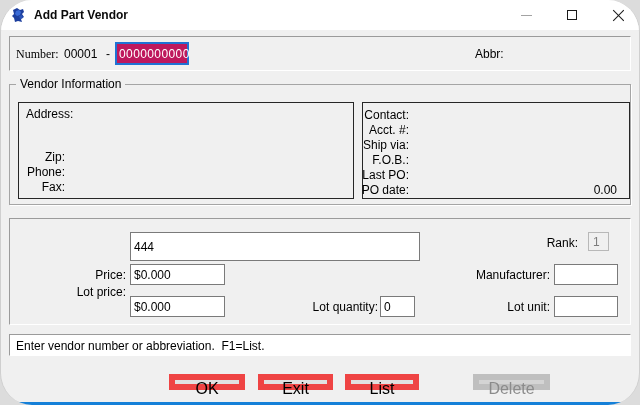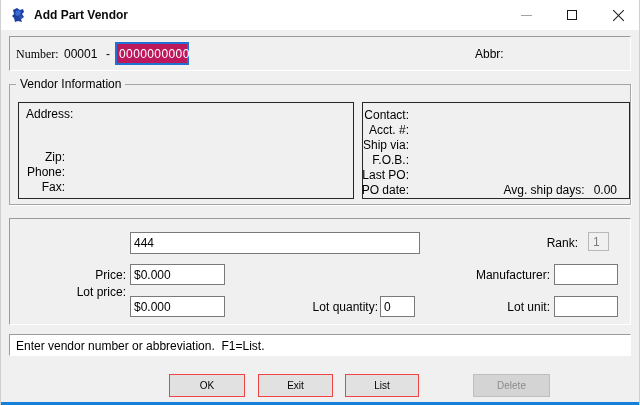--- a/index.html
+++ b/index.html
@@ -1,21 +1,21 @@
 <!DOCTYPE html>
 <html><head>
 <meta charset="utf-8">
 <style>
   * { margin:0; padding:0; box-sizing:border-box; }
   html,body { background:#dcdcdc; }
   body { font-family:"Liberation Sans", sans-serif; }
   .window {
     position:relative; width:640px; height:405px; background:#f0f0f0;
     font-size:12px; color:#000; overflow:hidden;
-    border-left:1px solid #cfcfcf; border-right:1px solid #cfcfcf;
+    border-left:1px solid #cfcfcf; border-right:1px solid #cfcfcf;border-radius:32px;
   }
   
   .titlebar { position:absolute; left:0; top:0; width:100%; height:30px; background:#ffffff; }
   .app-icon { position:absolute; left:10px; top:7px; width:16px; height:16px; }
   .title-text { position:absolute; left:33px; top:8px; font-size:12px; font-weight:bold; color:#0a0a0a; white-space:nowrap; }
   .capbtn { position:absolute; top:0; width:46px; height:30px; display:flex; align-items:center; justify-content:center; background:transparent; border:0; cursor:default; }
   .capbtn.min { left:502px; } .capbtn.max { left:548px; } .capbtn.close { left:594px; }
   .glyph-min { width:11px; height:1px; background:#a3a3a3; }
   .glyph-max { width:10px; height:10px; border:1px solid #1a1a1a; background:transparent; }
   .glyph-close { position:relative; width:13px; height:13px; }
@@ -53,22 +53,22 @@
     color:#7d7d7d; padding:2px 0 0 4px;
   }
   
   .statusbar {
     position:absolute; left:8px; top:334px; width:622px; height:22px; background:#ffffff;
     border:1px solid; border-color:#9b9b9b #ffffff #ffffff #9b9b9b;
   }
   .status-text { position:absolute; left:6px; top:4px; white-space:pre; }
   
   .btn {
-    position:absolute; top:374px; height:23px; background:#e1e1e1; border:1px solid #ef4444;
-    font-family:"Liberation Sans", sans-serif; font-size:10px; color:#000;
+    position:absolute; top:374px; height:16px; background:#e1e1e1; border:6px solid #ef4444;
+    font-family:"Liberation Sans", sans-serif; font-size:16px; color:#000;
     text-align:center; padding:0; cursor:default;
   }
   .btn.disabled { background:#d4d4d4; border-color:#bfbfbf; color:#8b8b8b;margin-left:36px; }
   
   .accent { position:absolute; left:0; bottom:0; width:100%; height:3px; background:#1580d8; }
 </style>
 </head>
 <body>
 
 <div class="window">
@@ -115,28 +115,27 @@
     </div>
 
     <div class="innerbox" style="left:352px; top:17px; width:268px; height:97px;">
       <span class="lbl" style="right:220px; top:5px;">Contact:</span>
       <span class="lbl" style="right:220px; top:20px;">Acct. #:</span>
       <span class="lbl" style="right:220px; top:35px;">Ship via:</span>
       <span class="lbl" style="right:220px; top:50px;">F.O.B.:</span>
       <span class="lbl" style="right:220px; top:65px;">Last PO:</span>
       <span class="lbl" style="right:220px; top:80px;">PO date:</span>
       <div class="lbl" style="right:12px; top:80px; display:flex; gap:9px;">
-        <span>Avg. ship days:</span>
         <span>0.00</span>
       </div>
     </div>
   </div>
 
   <div class="panel" style="left:8px; top:218px; width:622px; height:107px;">
-    <input class="tb" style="left: 120px; top: 13px; width: 290px; height: 22px;" value="444">
+    <input class="tb" style="left: 120px; top: 13px; width: 290px; height: 29px;" value="444">
 
     <span class="lbl r" style="right:52px; top:17px;padding-left:10px;">Rank:</span>
     <div class="rank-box" style="left:578px; top:13px; width:21px; height:19px;">1</div>
 
     <span class="lbl r" style="right:504px; top:49px;">Price:</span>
     <input class="tb" style="left: 120px; top: 45px; width: 95px; height: 21px;" value="$0.000">
 
     <span class="lbl r" style="right:80px; top:49px;">Manufacturer:</span>
     <input class="tb" style="left: 544px; top: 45px; width: 64px; height: 21px;" value="">
 

